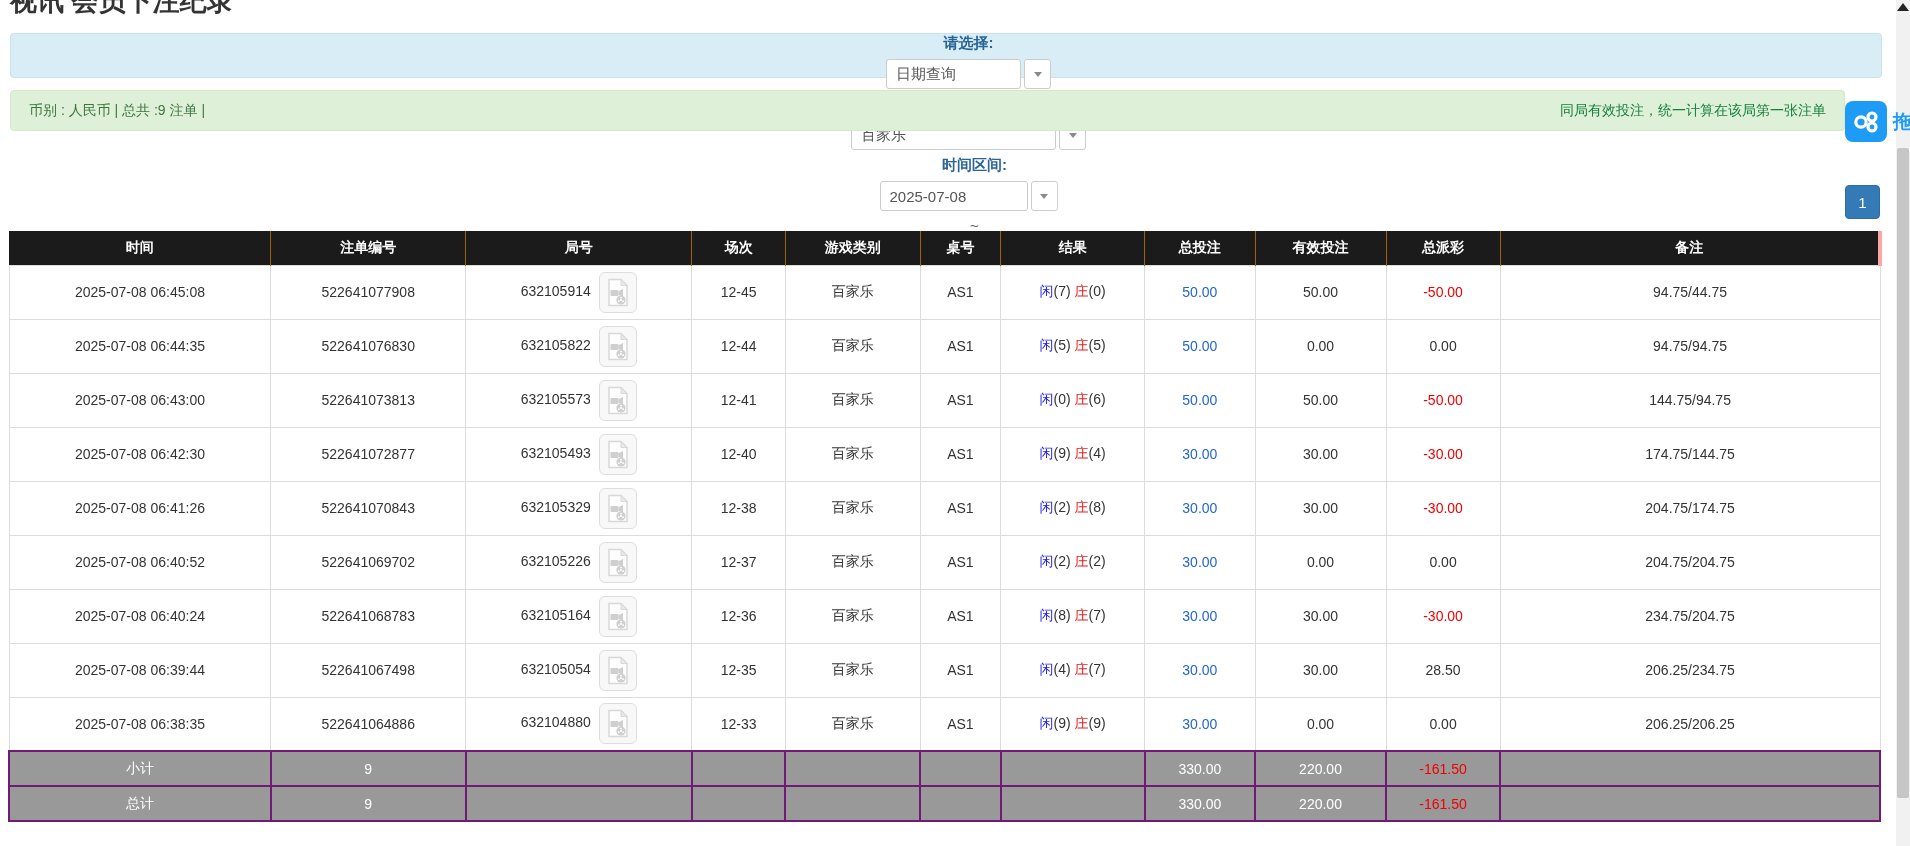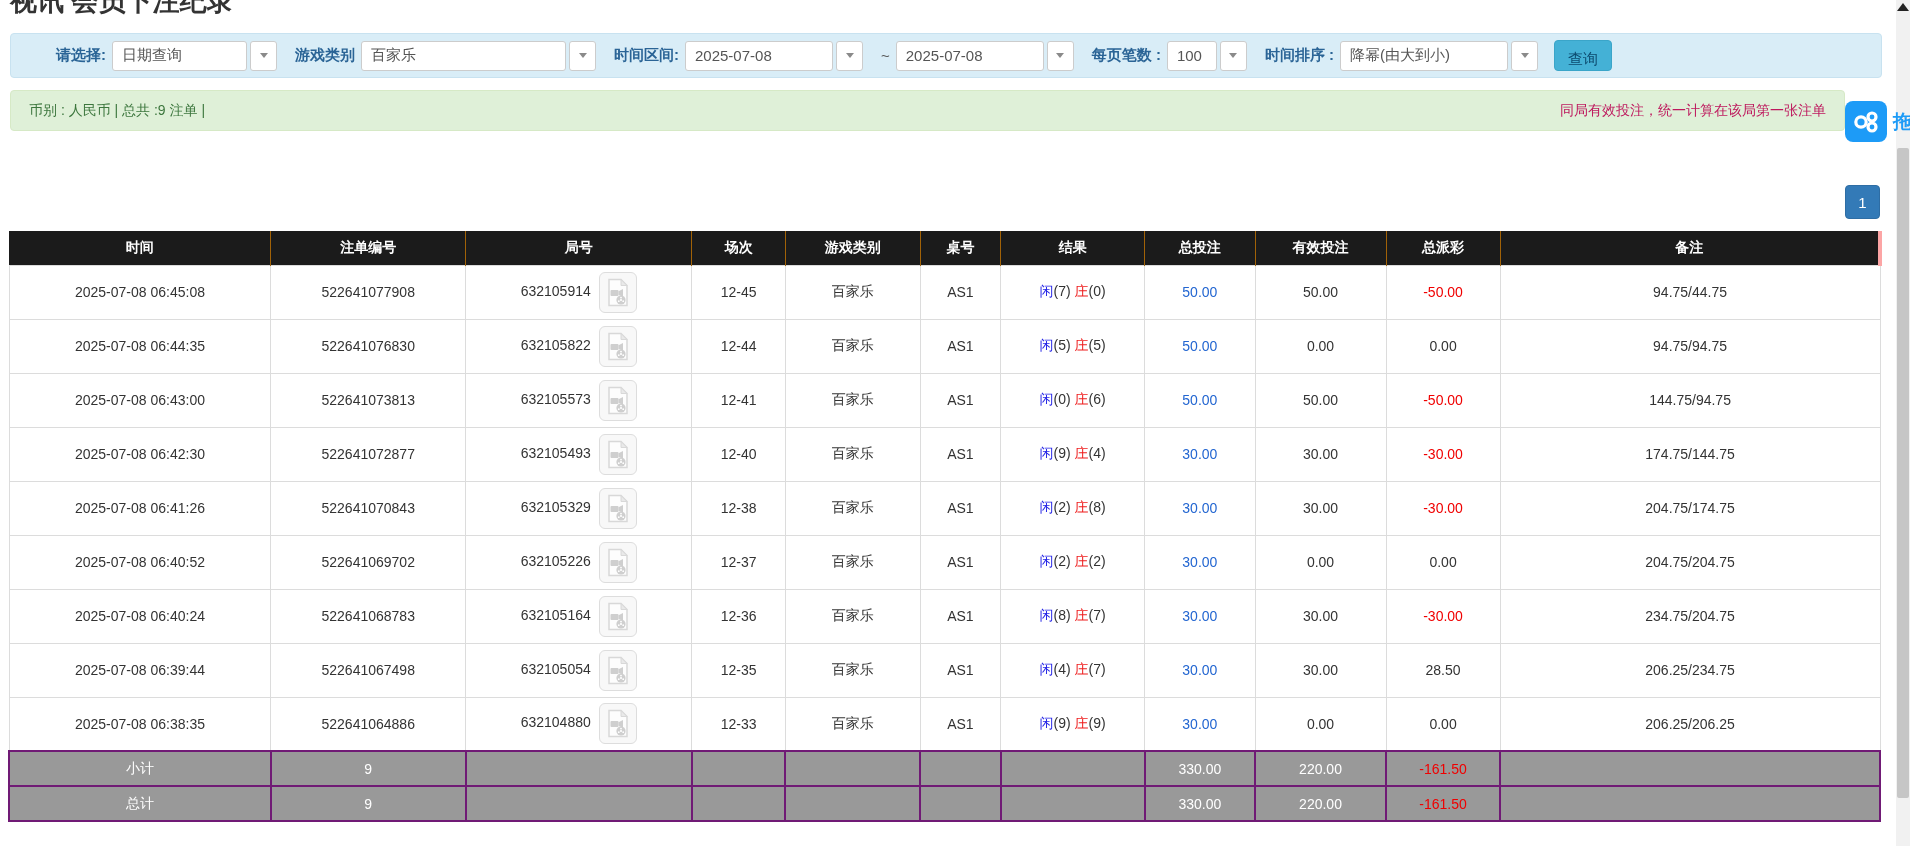--- a/index.html
+++ b/index.html
@@ -9,21 +9,21 @@
     background: #fff; overflow: hidden; position: relative; color: #333;
   }
   .page-title {
     position: absolute; top: -17px; left: 10px;
     font-size: 27px; font-weight: bold; color: #333; white-space: nowrap;
   }
   
   .filter-bar {
     position: absolute; left: 10px; top: 33px; width: 1872px; height: 45px;
     background: #d9edf7; border: 1px solid #c8e2f0; border-radius: 4px;
-    display: flex; align-items: center; padding-left: 45px; gap: 6px; font-size: 15px;
+    display: flex; align-items: center; padding-left: 45px; gap: 6px; font-size: 15px; flex-direction: column;
   }
   .flabel { font-weight: bold; color: #2a6496; white-space: nowrap; margin-left: 12px; }
   .flabel.first { margin-left: 0; }
   .combo { display: flex; align-items: center; }
   .combo input {
     height: 30px; border: 1px solid #ccc; border-radius: 3px; background: #fff;
     padding: 0 9px; font-size: 15px; color: #555;
     font-family: "Liberation Sans", "DejaVu Sans", sans-serif;
   }
   .combo-btn {
@@ -42,21 +42,21 @@
     cursor: pointer; font-family: inherit;
   }
   
   .summary-bar {
     position: absolute; left: 10px; top: 90px; width: 1835px; height: 41px;
     background: #dff0d8; border: 1px solid #d6e9c6; border-radius: 4px;
     display: flex; align-items: center; justify-content: space-between;
     padding: 12px 18px; font-size: 14px;
   }
   .summary-left { color: #3c763d; }
-  .summary-right { color: #be185d; }
+  .summary-right { color: #15803d; }
   
   .drag-widget { position: absolute; left: 1845px; top: 101px; display: flex; align-items: center; z-index: 30; }
   .drag-icon {
     width: 42px; height: 41px; background: #1d9bf7; border-radius: 8px;
     display: flex; align-items: center; justify-content: center; cursor: pointer;
   }
   .drag-label { color: #1d9bf7; font-size: 19px; font-weight: bold; margin-left: 6px; white-space: nowrap; }
   
   .pagination { position: absolute; left: 1845px; top: 185px; z-index: 5; }
   .page-btn {

